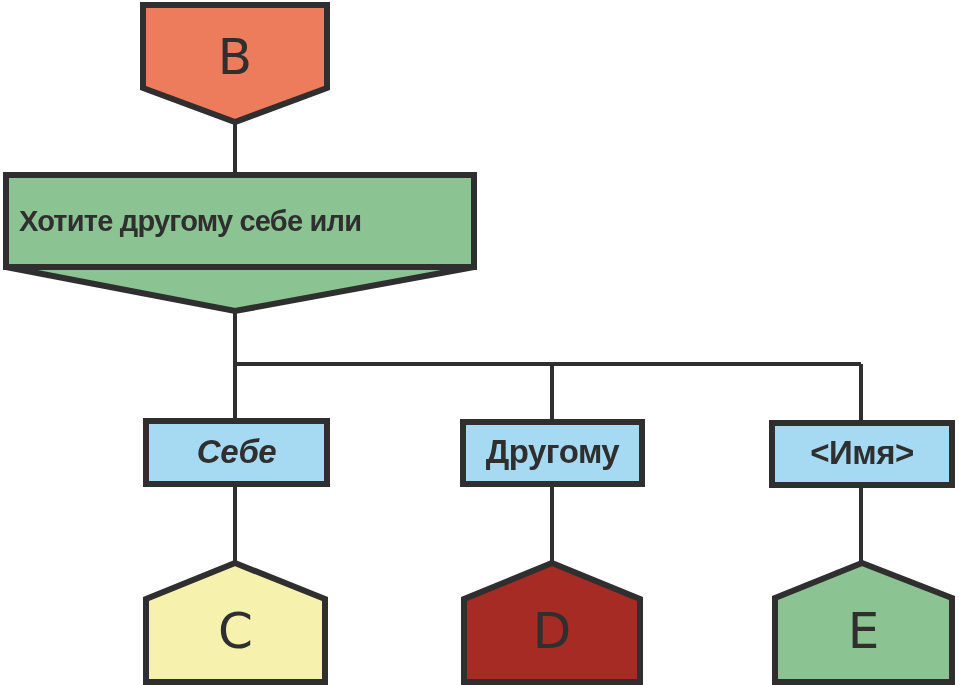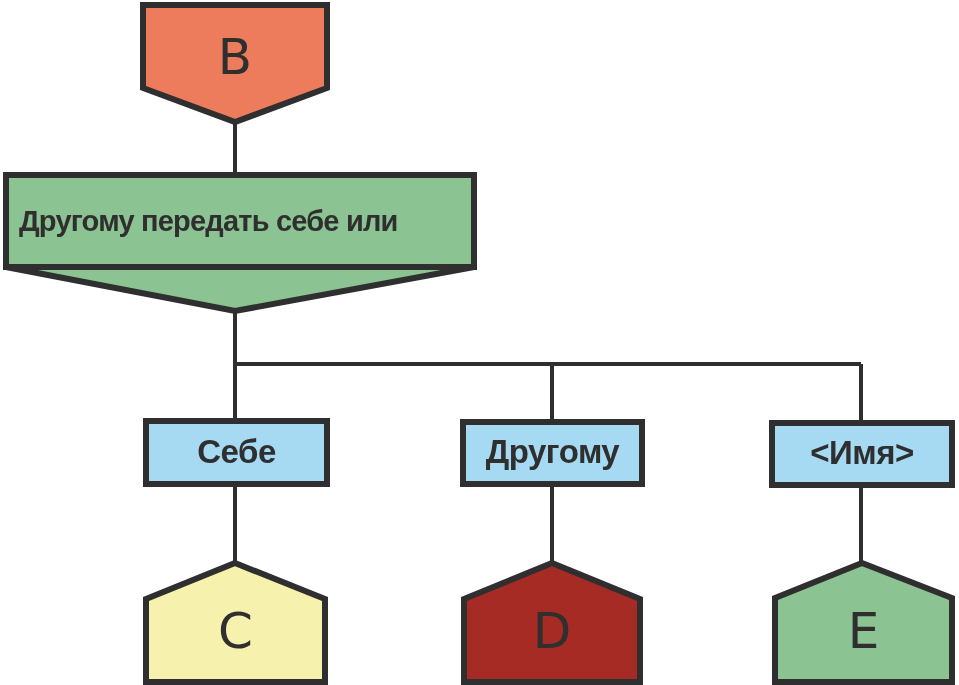--- a/index.html
+++ b/index.html
@@ -87,24 +87,24 @@
     <rect x="772" y="423" width="180" height="62" stroke="#2f2f2f" stroke-width="6" fill="#A6DAF2"></rect>
 
     <polygon points="235,563 325,599 325,682 146,682 146,599" stroke="#2f2f2f" stroke-width="6" stroke-linejoin="miter" fill="#F6F2AD"></polygon>
     <polygon points="552,563 640,599 640,682 464,682 464,599" stroke="#2f2f2f" stroke-width="6" stroke-linejoin="miter" fill="#A62B25"></polygon>
     <polygon points="862,563 952,598 952,682 775,682 775,598" stroke="#2f2f2f" stroke-width="6" stroke-linejoin="miter" fill="#8BC492"></polygon>
   </svg>
 
   <div class="overlay big-letter" style="left:143px; top:8px; width:184px; height:98px;">B</div>
 
   <div class="question-block">
-    <span>Другому передать себе или</span>
+    <span>Хотите другому себе или</span>
   </div>
 
-  <div class="overlay box-label" style="left:146px; top:419px; width:181px; height:65px;">Себе</div>
+  <div class="overlay box-label" style="left:146px; top:419px; width:181px; height:65px;font-style:italic;">Себе</div>
 
   <div class="overlay box-label" style="left:463px; top:420px; width:179px; height:64px;">Другому</div>
 
   <div class="overlay box-label" style="left:772px; top:421px; width:180px; height:64px;">&lt;Имя&gt;</div>
 
   <div class="overlay big-letter" style="left:146px; top:582px; width:179px; height:97px;">C</div>
 
   <div class="overlay big-letter" style="left:464px; top:582px; width:176px; height:97px;">D</div>
 
   <div class="overlay big-letter" style="left:775px; top:582px; width:177px; height:97px;">E</div>

